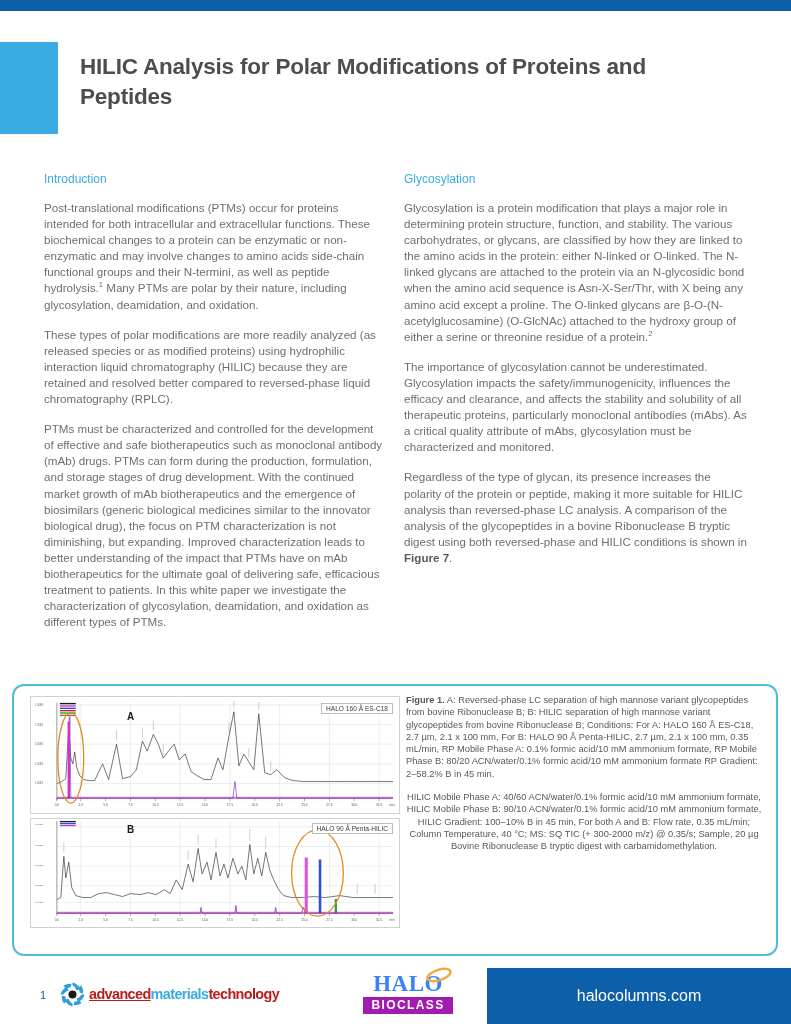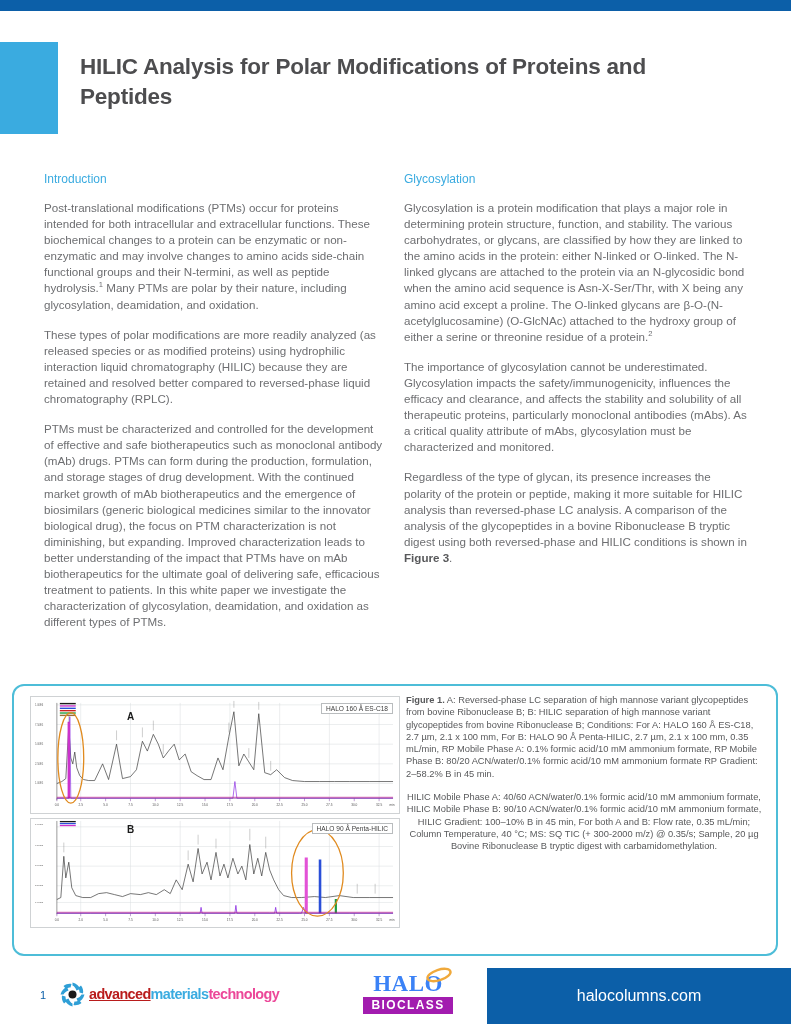--- a/index.html
+++ b/index.html
@@ -75,21 +75,21 @@
     position:absolute;left:487px;top:987px;width:304px;text-align:center;
     color:#ffffff;font-size:16px;
   }
   .page-num{position:absolute;left:40px;top:989px;font-size:11px;color:#0c5fa8;}
 
   .amt-logo{position:absolute;left:60px;top:981px;height:26px;display:flex;align-items:center;}
   .amt-mark{width:25px;height:25px;margin-right:4px;position:relative;}
   .amt-text{font-size:14.4px;font-weight:bold;letter-spacing:-0.6px;line-height:14px;}
   .amt-text .w1{color:#b91c1c;text-decoration:underline;}
   .amt-text .w2{color:#3aabe0;}
-  .amt-text .w3{color:#ec4899;}
+  .amt-text .w3{color:#b91c1c;}
 
   .halo-logo{position:absolute;left:360px;top:972px;width:96px;height:48px;text-align:center;}
   .halo-word{
     position:relative;font-family:"Liberation Serif", serif;font-weight:bold;
     font-size:23px;color:#3b82f6;letter-spacing:0.5px;line-height:24px;
   }
   .halo-ring{position:absolute;right:2px;top:-6px;}
   .halo-bio{
     margin-top:1px;background:#a21caf;color:#ffffff;font-size:12px;font-weight:bold;
     letter-spacing:1.4px;padding:1px 0 1.5px 0;width:90px;margin-left:3px;
@@ -109,21 +109,21 @@
     <div class="sec-head">Introduction</div>
     <p><span>Post-translational modifications (PTMs) occur for proteins intended for both intracellular and extracellular functions. These biochemical changes to a protein can be enzymatic or non-enzymatic and may involve changes to amino acids side-chain functional groups and their N-termini, as well as peptide hydrolysis.</span><sup>1</sup><span> Many PTMs are polar by their nature, including glycosylation, deamidation, and oxidation.</span></p>
     <p>These types of polar modifications are more readily analyzed (as released species or as modified proteins) using hydrophilic interaction liquid chromatography (HILIC) because they are retained and resolved better compared to reversed-phase liquid chromatography (RPLC).</p>
     <p>PTMs must be characterized and controlled for the development of effective and safe biotherapeutics such as monoclonal antibody (mAb) drugs. PTMs can form during the production, formulation, and storage stages of drug development. With the continued market growth of mAb biotherapeutics and the emergence of biosimilars (generic biological medicines similar to the innovator biological drug), the focus on PTM characterization is not diminishing, but expanding. Improved characterization leads to better understanding of the impact that PTMs have on mAb biotherapeutics for the ultimate goal of delivering safe, efficacious treatment to patients. In this white paper we investigate the characterization of glycosylation, deamidation, and oxidation as different types of PTMs.</p>
   </div>
 
   <div class="col col-right">
     <div class="sec-head">Glycosylation</div>
     <p><span>Glycosylation is a protein modification that plays a major role in determining protein structure, function, and stability. The various carbohydrates, or glycans, are classified by how they are linked to the amino acids in the protein: either N-linked or O-linked. The N-linked glycans are attached to the protein via an N-glycosidic bond when the amino acid sequence is Asn-X-Ser/Thr, with X being any amino acid except a proline. The O-linked glycans are β-O-(N-acetylglucosamine) (O-GlcNAc) attached to the hydroxy group of either a serine or threonine residue of a protein.</span><sup>2</sup></p>
     <p>The importance of glycosylation cannot be underestimated. Glycosylation impacts the safety/immunogenicity, influences the efficacy and clearance, and affects the stability and solubility of all therapeutic proteins, particularly monoclonal antibodies (mAbs). As a critical quality attribute of mAbs, glycosylation must be characterized and monitored.</p>
-    <p><span>Regardless of the type of glycan, its presence increases the polarity of the protein or peptide, making it more suitable for HILIC analysis than reversed-phase LC analysis. A comparison of the analysis of the glycopeptides in a bovine Ribonuclease B tryptic digest using both reversed-phase and HILIC conditions is shown in </span><b>Figure 3</b><span>.</span></p>
+    <p><span>Regardless of the type of glycan, its presence increases the polarity of the protein or peptide, making it more suitable for HILIC analysis than reversed-phase LC analysis. A comparison of the analysis of the glycopeptides in a bovine Ribonuclease B tryptic digest using both reversed-phase and HILIC conditions is shown in </span><b>Figure 7</b><span>.</span></p>
   </div>
 
   <div class="figure-box">
 
     <div class="fig-left">
 
       <div class="chrom chromA">
         <svg viewBox="0 0 370 118" preserveAspectRatio="none">
 
           <g stroke="#d9dcde" stroke-width="0.5">

